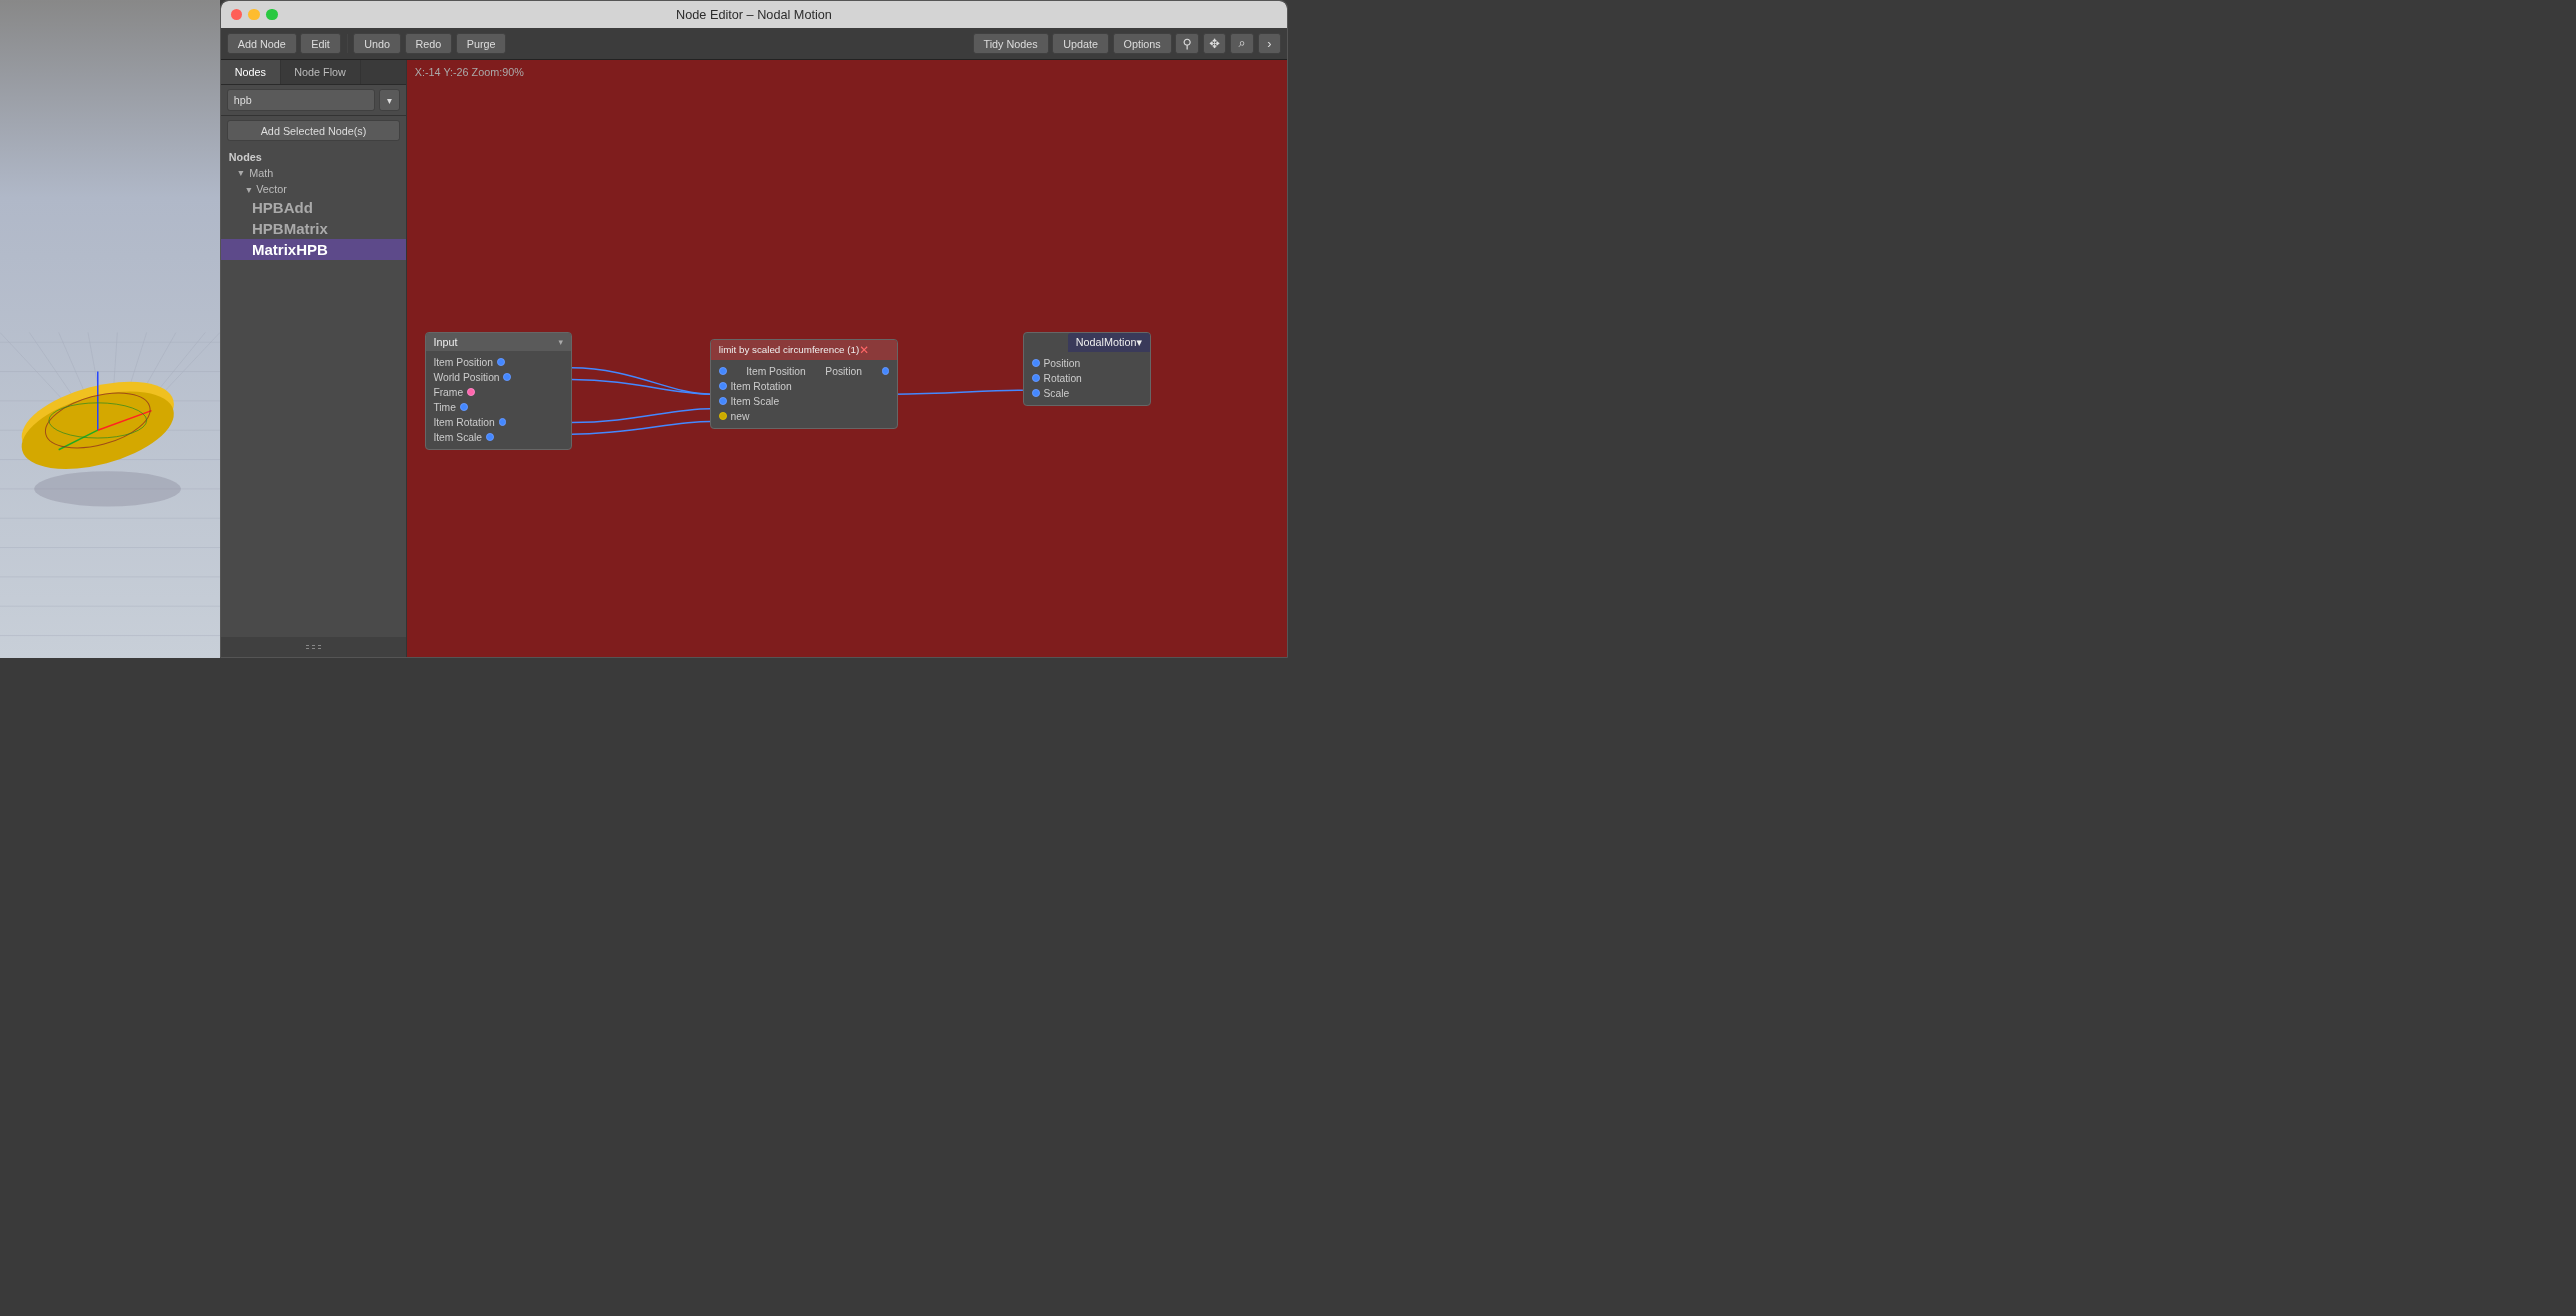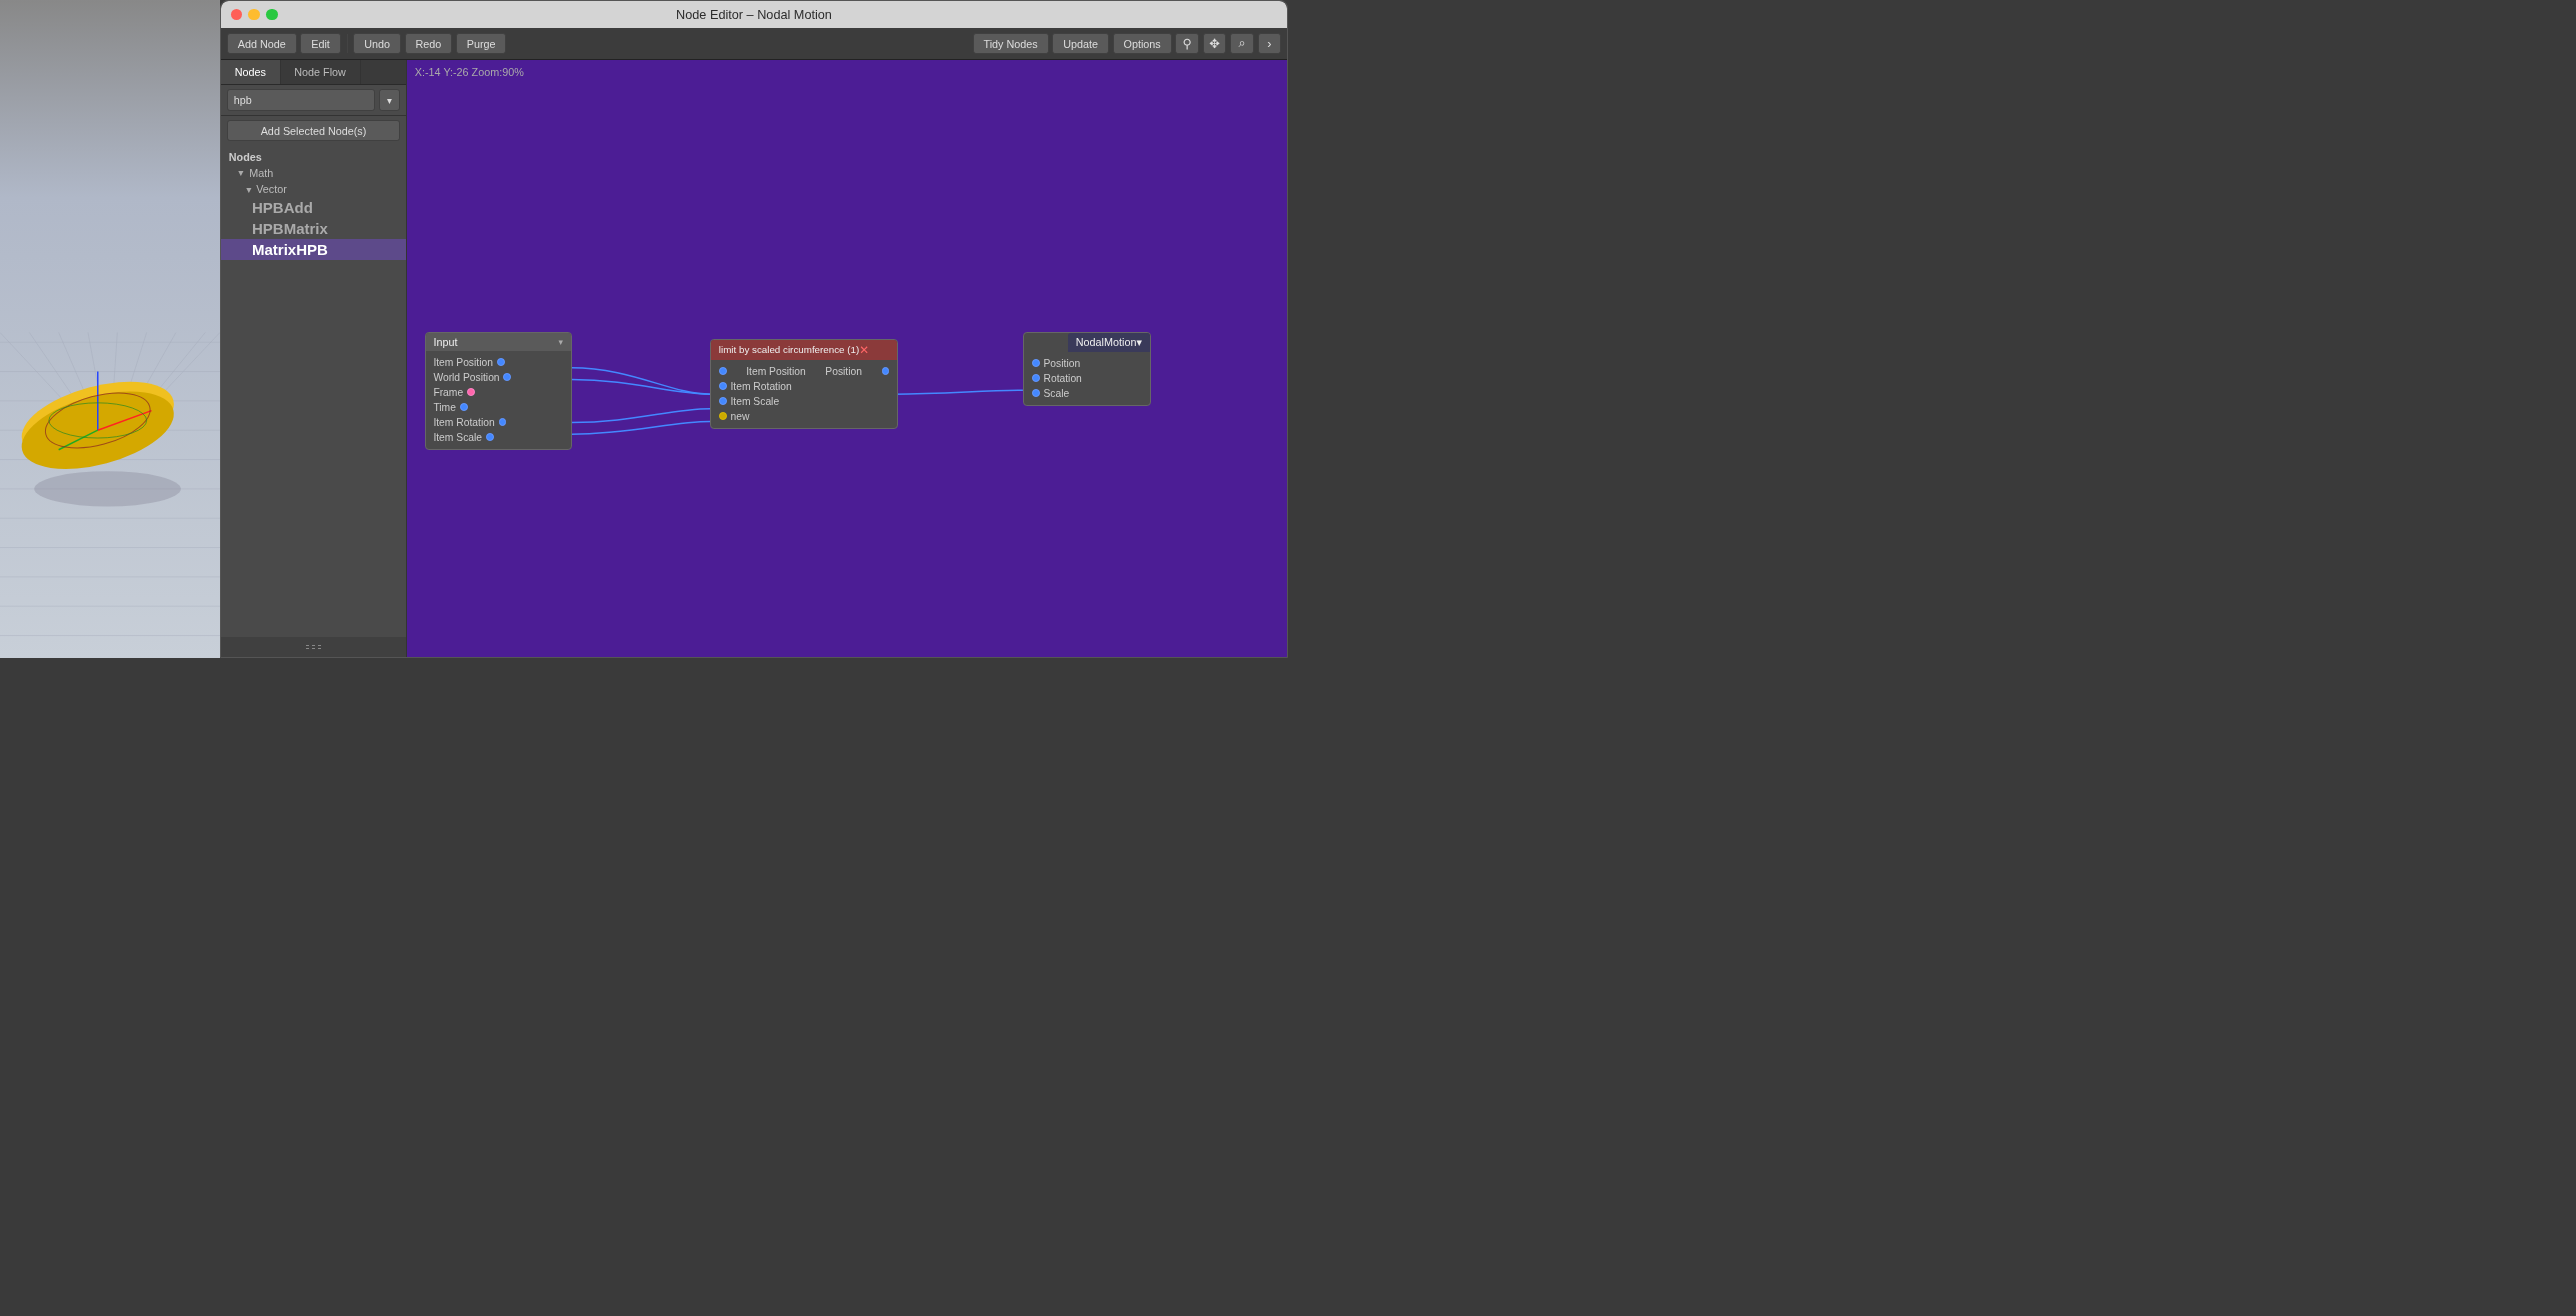--- a/index.html
+++ b/index.html
@@ -266,21 +266,21 @@
     }
     .sdot {
       width: 2.9px;
       height: 1px;
       background: #888;
     }
 
     
     #node-canvas {
       flex: 1;
-      background: #4c1d95;
+      background: #7f1d1d;
       position: relative;
       overflow: hidden;
     }
 
     
     #coord-display {
       position: absolute;
       top: 5.9px;
       left: 7.8px;
       color: #aaa;

